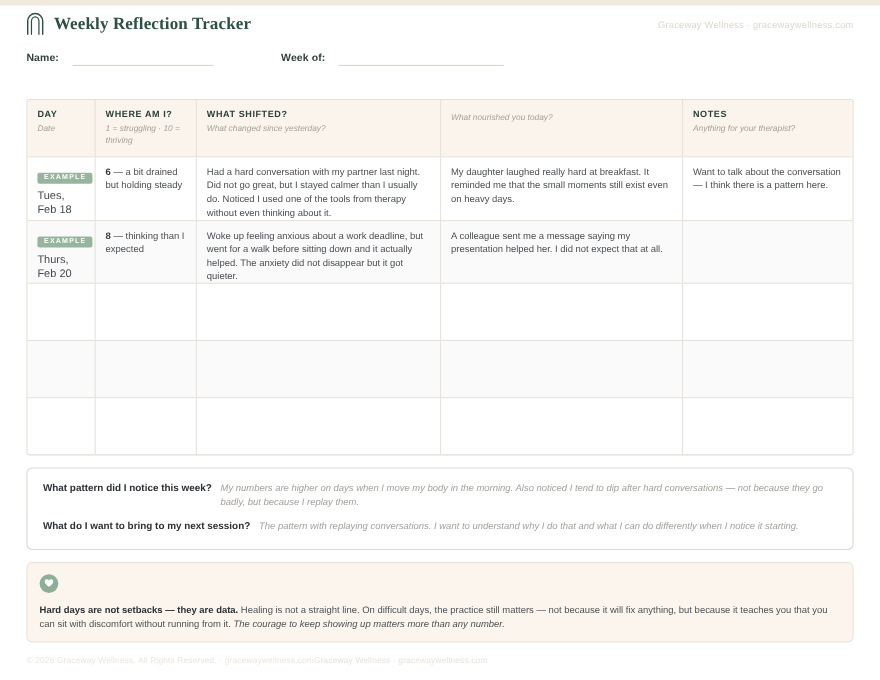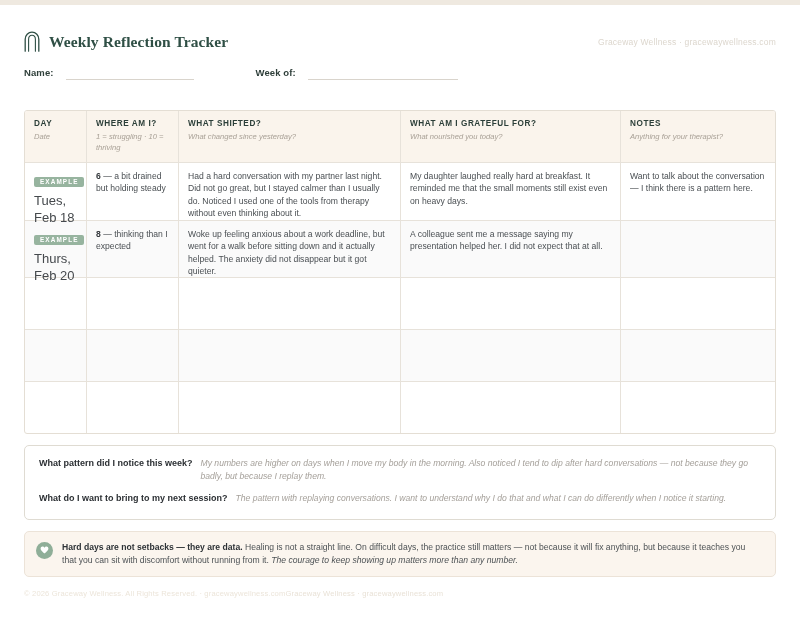--- a/index.html
+++ b/index.html
@@ -14,21 +14,21 @@
   }
   .top-accent {
     position:absolute; top:0; left:0; right:0; height:5px;
     background:#efe9e0;
   }
   .page { padding:0 24px; }
 
   
   .header-row {
     display:flex; align-items:center; justify-content:space-between;
-    padding-top:31px;
+    padding-top:11px;
   }
   .brand { display:flex; align-items:center; gap:9px; }
   .arch-icon { width:16px; height:21px; flex:none; display:block; }
   .doc-title {
     font-family:"Liberation Serif", serif;
     font-weight:bold;
     font-size:15.5px;
     color:#2f4f45;
     letter-spacing:.1px;
   }
@@ -101,21 +101,21 @@
     color:#ffffff;
     font-size:6.4px;
     font-weight:bold;
     letter-spacing:1.1px;
     padding:2px 5px 2px 6px;
     border-radius:2px;
     line-height:1;
     text-transform:uppercase;
   }
   .day-date {
-    font-size:13px; color:#45494d; margin-top:4px; line-height:1.35;
+    font-size:10px; color:#45494d; margin-top:4px; line-height:1.35;
   }
   .cell-text {
     font-size:8.6px; color:#4a4f53; line-height:1.45;
   }
   .cell-text b { color:#34383c; font-weight:bold; }
 
   
   .reflection {
     margin-top:11px;
     border:1px solid #dfdbd2;
@@ -139,21 +139,21 @@
     line-height:1.55; margin-left:8px;
   }
 
   
   .callout {
     margin-top:11px;
     background:#fbf5ee;
     border:1px solid #ece3d8;
     border-radius:5px;
     padding:9px 13px 10px 11px;
-    display:flex; align-items:flex-start; gap:9px;
+    display:flex; align-items:flex-start; gap:9px;flex-direction:column;
   }
   .heart-badge {
     width:17px; height:17px; border-radius:50%;
     background:#8fae98; flex:none;
     display:flex; align-items:center; justify-content:center;
     margin-top:1px;
   }
   .callout-text {
     font-size:8.6px; color:#4d5255; line-height:1.5;
   }
@@ -205,21 +205,20 @@
       </div>
       <div class="tcell c-where">
         <div class="h-title">WHERE AM I?</div>
         <div class="h-sub">1 = struggling · 10 = thriving</div>
       </div>
       <div class="tcell c-shifted">
         <div class="h-title">WHAT SHIFTED?</div>
         <div class="h-sub">What changed since yesterday?</div>
       </div>
       <div class="tcell c-grateful">
-        <div class="h-title">WHAT AM I GRATEFUL FOR?</div>
         <div class="h-sub">What nourished you today?</div>
       </div>
       <div class="tcell c-notes">
         <div class="h-title">NOTES</div>
         <div class="h-sub">Anything for your therapist?</div>
       </div>
     </div>
 
     <div class="trow body-row r1">
       <div class="tcell c-day">

